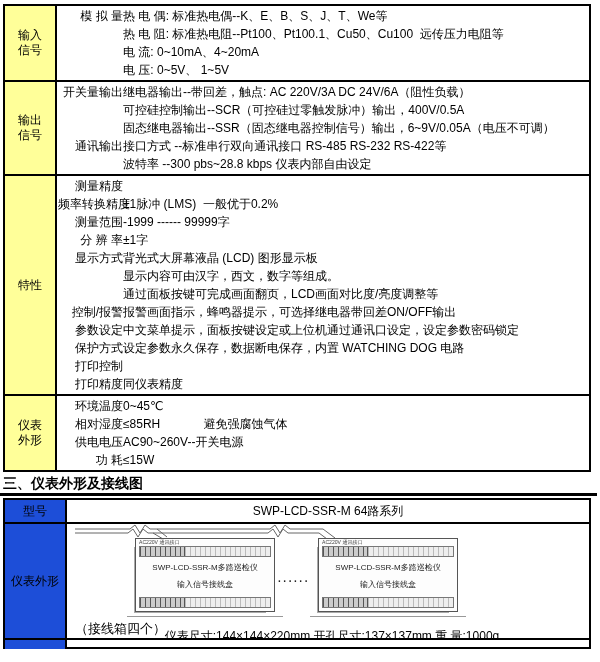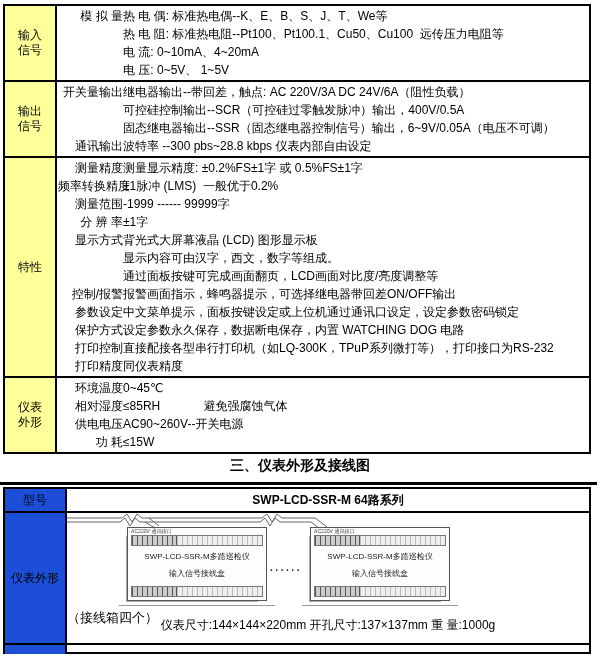--- a/index.html
+++ b/index.html
@@ -20,36 +20,36 @@
     text-align:center;line-height:15px;padding:10px;
   }
   .sec-content{padding:1px 0;}
   .spec-row{display:grid;grid-template-columns:66px 1fr;}
   .sub-label{line-height:18px;padding-left:1px;white-space:nowrap;text-align:right;}
   .line{line-height:18px;white-space:pre-wrap;padding-right:4px;}
 
   
   .heading{
     font-weight:bold;font-size:14px;line-height:17px;
-    padding:3px 0 8px 3px;border-bottom:3px solid #000;width:597px;box-sizing:border-box;text-align:center;
+    padding:3px 0 1px 3px;border-bottom:3px solid #000;width:597px;box-sizing:border-box;
   }
 
   
   .tbl2{margin:2px 0 0 3px;width:588px;border:2px solid #000;box-sizing:border-box;}
   .t2-row{display:grid;grid-template-columns:62px 1fr;border-bottom:2px solid #000;}
   .t2-row:last-child{border-bottom:none;}
   .t2-label{
     background:#1d4ed8;border-right:2px solid #000;
     display:flex;align-items:center;justify-content:center;text-align:center;padding:1px;
   }
   .model-row .t2-label,.model-row .t2-value{min-height:20px;}
-  .t2-value{display:flex;align-items:center;justify-content:center;font-weight:bold;}
-
-  
-  .diagram{position:relative;height:130px;overflow:hidden;}
+  .t2-value{display:flex;align-items:center;justify-content:center;}
+
+  
+  .diagram{position:relative;height:114px;overflow:hidden;margin-left:8px;}
   .wires{position:absolute;left:0;top:0;}
   .unit{
     position:absolute;top:14px;width:140px;height:74px;
     border:1px solid #555;background:#fdfdfd;box-sizing:border-box;
     box-shadow:-5px 5px 0 -4px #aaa;
   }
   .unit-left{left:60px;}
   .unit-right{left:243px;}
   .unit-top-label{
     position:absolute;top:0;left:3px;font-size:6px;color:#444;
@@ -105,33 +105,31 @@
             <div class="sub-label">开关量输出</div>
             <div class="lines">
               <div class="line">继电器输出--带回差，触点: AC 220V/3A DC 24V/6A（阻性负载）</div>
               <div class="line">可控硅控制输出--SCR（可控硅过零触发脉冲）输出，400V/0.5A</div>
               <div class="line">固态继电器输出--SSR（固态继电器控制信号）输出，6~9V/0.05A（电压不可调）</div>
             </div>
           </div>
           <div class="spec-row">
             <div class="sub-label">通讯输出</div>
             <div class="lines">
+              <div class="line">接口方式 --标准串行双向通讯接口 RS-485 RS-232 RS-422等</div>
               <div class="line">波特率 --300 pbs~28.8 kbps 仪表内部自由设定</div>
             </div>
           </div>
         </div>
       </div>
       <div class="section">
         <div class="sec-label">特性</div>
         <div class="sec-content">
           <div class="spec-row">
             <div class="sub-label">测量精度</div>
-            <div class="lines">
-              <div class="line">测量显示精度: ±0.2%FS±1字 或 0.5%FS±1字</div>
-            </div>
           </div>
           <div class="spec-row">
             <div class="sub-label">频率转换精度</div>
             <div class="lines">
               <div class="line">±1脉冲 (LMS)  一般优于0.2%</div>
             </div>
           </div>
           <div class="spec-row">
             <div class="sub-label">测量范围</div>
             <div class="lines">
@@ -165,23 +163,20 @@
             </div>
           </div>
           <div class="spec-row">
             <div class="sub-label">保护方式</div>
             <div class="lines">
               <div class="line">设定参数永久保存，数据断电保存，内置 WATCHING DOG 电路</div>
             </div>
           </div>
           <div class="spec-row">
             <div class="sub-label">打印控制</div>
-            <div class="lines">
-              <div class="line">直接配接各型串行打印机（如LQ-300K，TPuP系列微打等），打印接口为RS-232</div>
-            </div>
           </div>
           <div class="spec-row">
             <div class="sub-label">打印精度</div>
             <div class="lines">
               <div class="line">同仪表精度</div>
             </div>
           </div>
         </div>
       </div>
       <div class="section">

